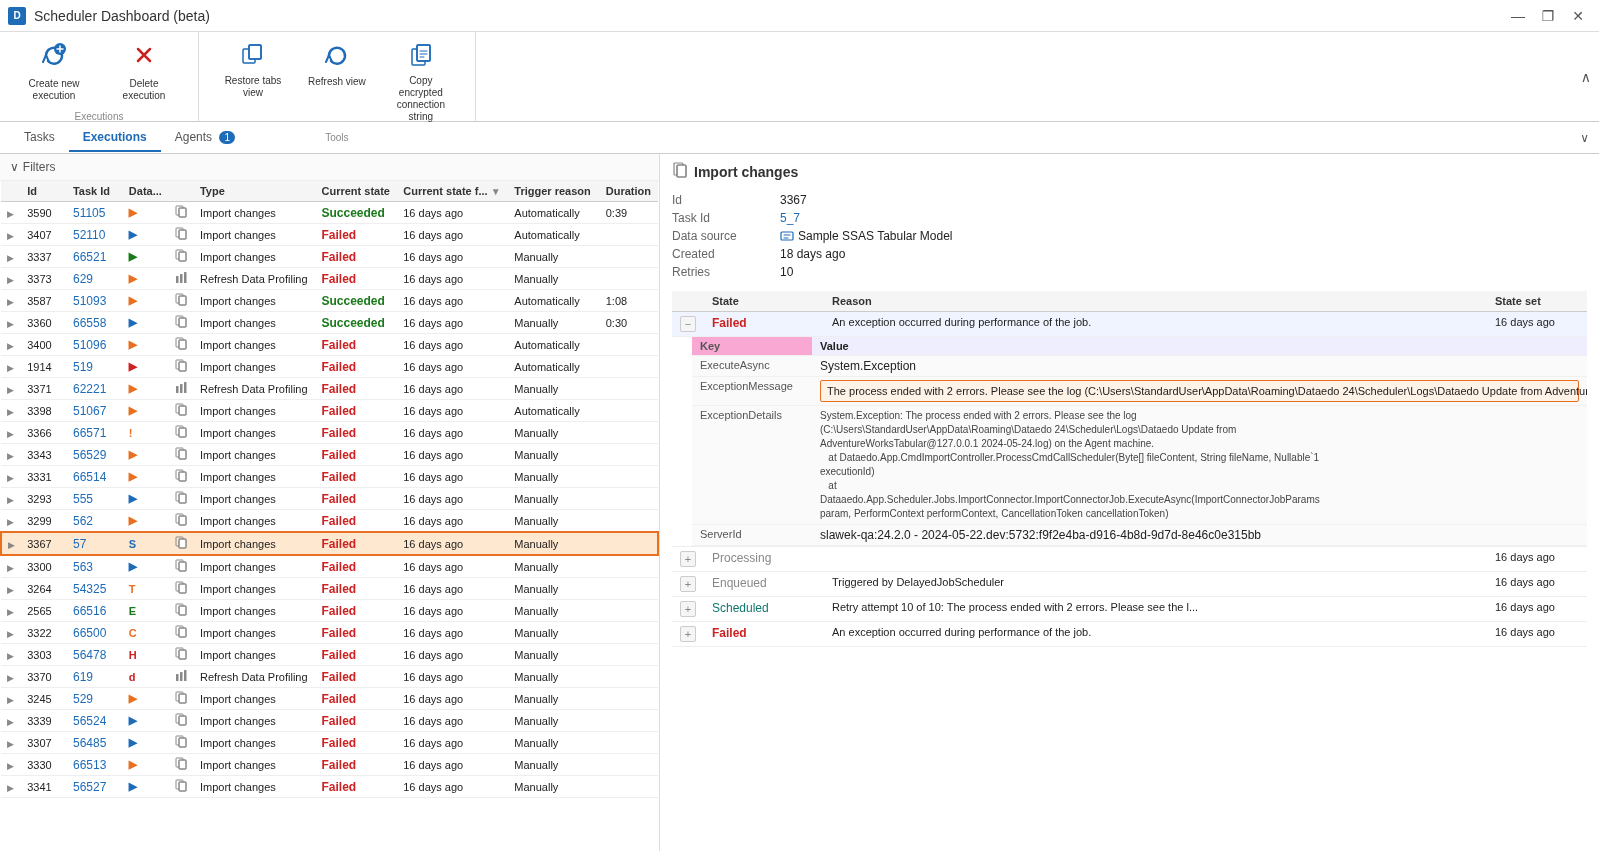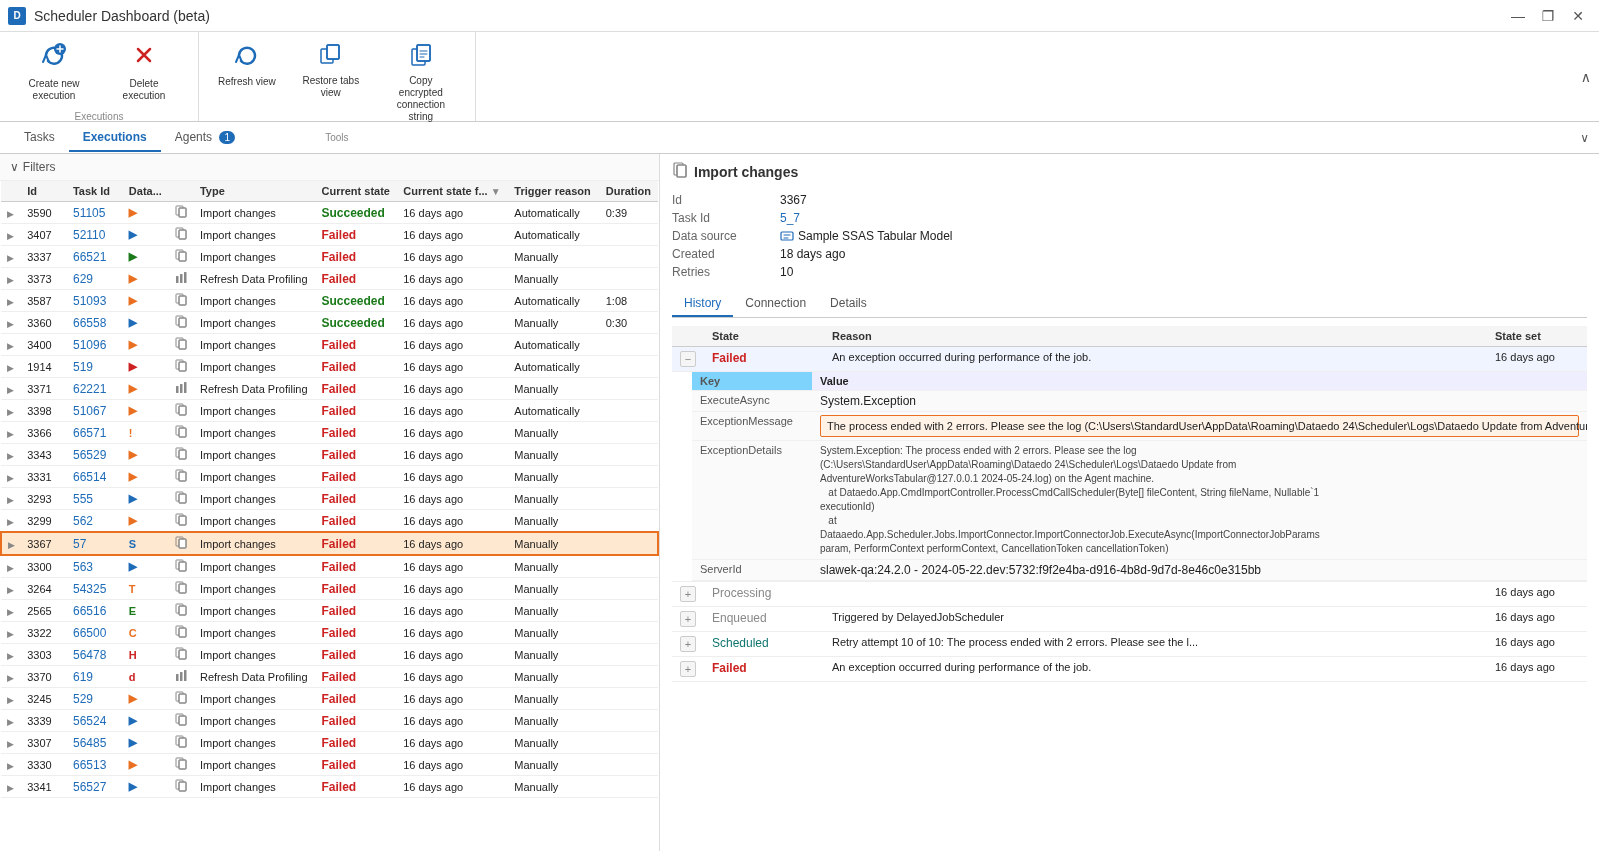--- a/index.html
+++ b/index.html
@@ -139,39 +139,39 @@
         </div>
         <span class="ribbon-btn-label">Delete
 execution</span>
       </div>
     </div>
     <div class="ribbon-section-label">Executions</div>
   </div>
   <div class="ribbon-section">
     <div class="ribbon-buttons">
       <div class="ribbon-btn">
-        <div style="font-size:26px; color:#1e6bb8;">
-          <svg width="28" height="28" viewBox="0 0 28 28" fill="none">
-            <path d="M6 14 A8 8 0 1 1 8 20" stroke="#1e6bb8" stroke-width="2.5" fill="none" stroke-linecap="round"></path>
-            <path d="M3 21 L6 14 L9 21" stroke="#1e6bb8" stroke-width="2" fill="none" stroke-linecap="round" stroke-linejoin="round"></path>
-          </svg>
-        </div>
-        <span class="ribbon-btn-label">Refresh
-view</span>
-      </div>
-      <div class="ribbon-btn">
         <div style="font-size:22px; color:#1e6bb8;">
           <svg width="28" height="28" viewBox="0 0 28 28" fill="none">
             <rect x="4" y="8" width="12" height="14" rx="1" stroke="#1e6bb8" stroke-width="1.5" fill="none"></rect>
             <rect x="10" y="4" width="12" height="14" rx="1" stroke="#1e6bb8" stroke-width="1.5" fill="white"></rect>
             <rect x="10" y="4" width="12" height="14" rx="1" stroke="#1e6bb8" stroke-width="1.5" fill="none"></rect>
           </svg>
         </div>
         <span class="ribbon-btn-label">Restore
 tabs view</span>
+      </div>
+      <div class="ribbon-btn">
+        <div style="font-size:26px; color:#1e6bb8;">
+          <svg width="28" height="28" viewBox="0 0 28 28" fill="none">
+            <path d="M6 14 A8 8 0 1 1 8 20" stroke="#1e6bb8" stroke-width="2.5" fill="none" stroke-linecap="round"></path>
+            <path d="M3 21 L6 14 L9 21" stroke="#1e6bb8" stroke-width="2" fill="none" stroke-linecap="round" stroke-linejoin="round"></path>
+          </svg>
+        </div>
+        <span class="ribbon-btn-label">Refresh
+view</span>
       </div>
       <div class="ribbon-btn">
         <div style="font-size:22px; color:#1e6bb8;">
           <svg width="28" height="28" viewBox="0 0 28 28" fill="none">
             <rect x="5" y="8" width="13" height="16" rx="1" stroke="#1e6bb8" stroke-width="1.5" fill="none"></rect>
             <rect x="10" y="4" width="13" height="16" rx="1" stroke="#1e6bb8" stroke-width="1.5" fill="white"></rect>
             <rect x="10" y="4" width="13" height="16" rx="1" stroke="#1e6bb8" stroke-width="1.5" fill="none"></rect>
             <path d="M13 10 L20 10 M13 13 L20 13 M13 16 L17 16" stroke="#1e6bb8" stroke-width="1" stroke-linecap="round"></path>
           </svg>
         </div>
@@ -689,25 +689,20 @@
         <span>Sample SSAS Tabular Model</span>
       </span>
 
       <span class="field-label">Created</span>
       <span class="field-value">18 days ago</span>
 
       <span class="field-label">Retries</span>
       <span class="field-value">10</span>
     </div>
 
-    <div class="sub-tabs">
-      <div class="sub-tab active">History</div>
-      <div class="sub-tab">Connection</div>
-      <div class="sub-tab">Details</div>
-    </div>
 
     <div class="history-container">
       <table class="history-table">
         <thead>
           <tr>
             <th style="width:20px;"></th>
             <th style="width:120px;">State</th>
             <th>Reason</th>
             <th style="width:100px;">State set</th>
           </tr>
@@ -719,21 +714,21 @@
     </td>
     <td><span class="state-failed">Failed</span></td>
     <td>An exception occurred during performance of the job.</td>
     <td>16 days ago</td>
   </tr>
             <tr>
               <td colspan="4" style="padding: 0px 0px 0px 20px;">
                 <table class="sub-table">
                   <tbody>
                     <tr>
-                      <td style="font-weight:700; background:#7dd3fc;">Key</td>
+                      <td style="font-weight:700; background:#f9a8d4;">Key</td>
                       <td style="font-weight:700; background:#eef;">Value</td>
                     </tr>
                     <tr>
                       <td>ExecuteAsync</td>
                       <td><span>System.Exception</span></td>
                     </tr>
                     <tr>
           <td style="vertical-align:top;">ExceptionMessage</td>
           <td>
             <div class="exception-msg">The process ended with 2 errors. Please see the log (C:\Users\StandardUser\AppData\Roaming\Dataedo 24\Scheduler\Logs\Dataedo Update from AdventureWorksTabular@127.0.0.1 2024-05-24.log) on the Agent machine.</div>

